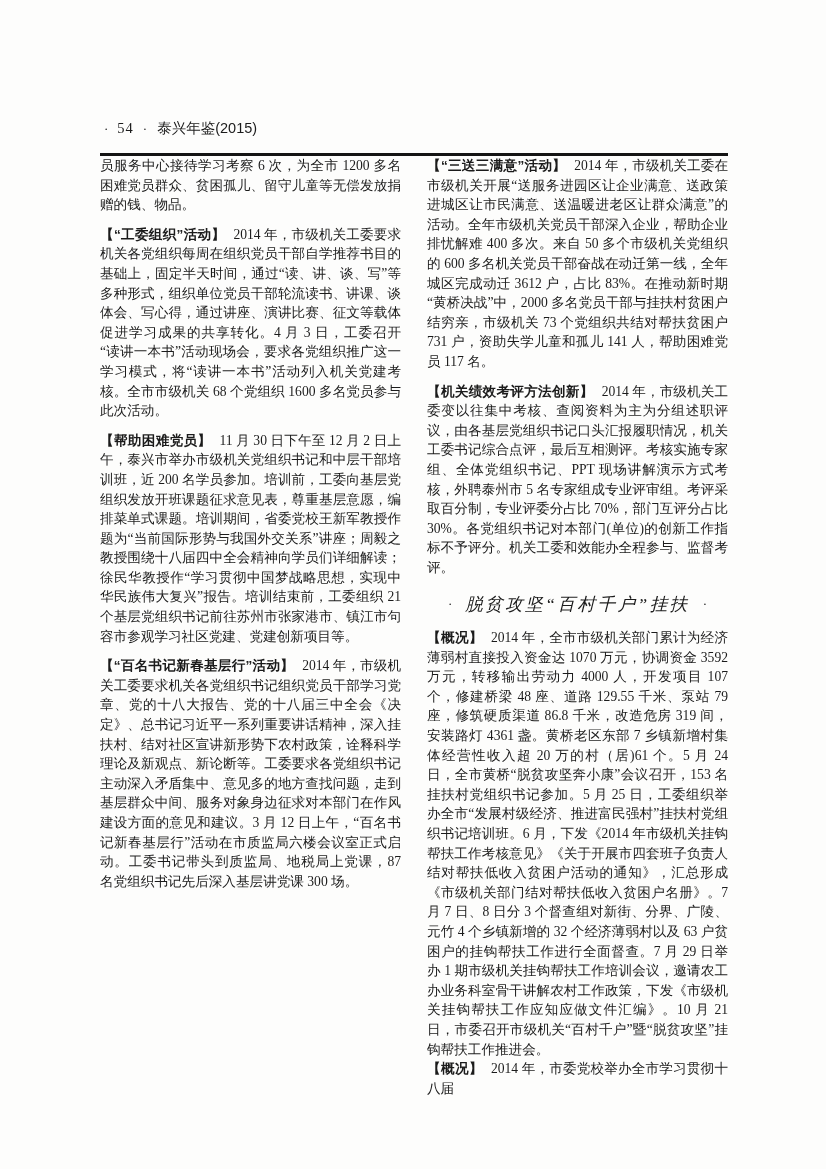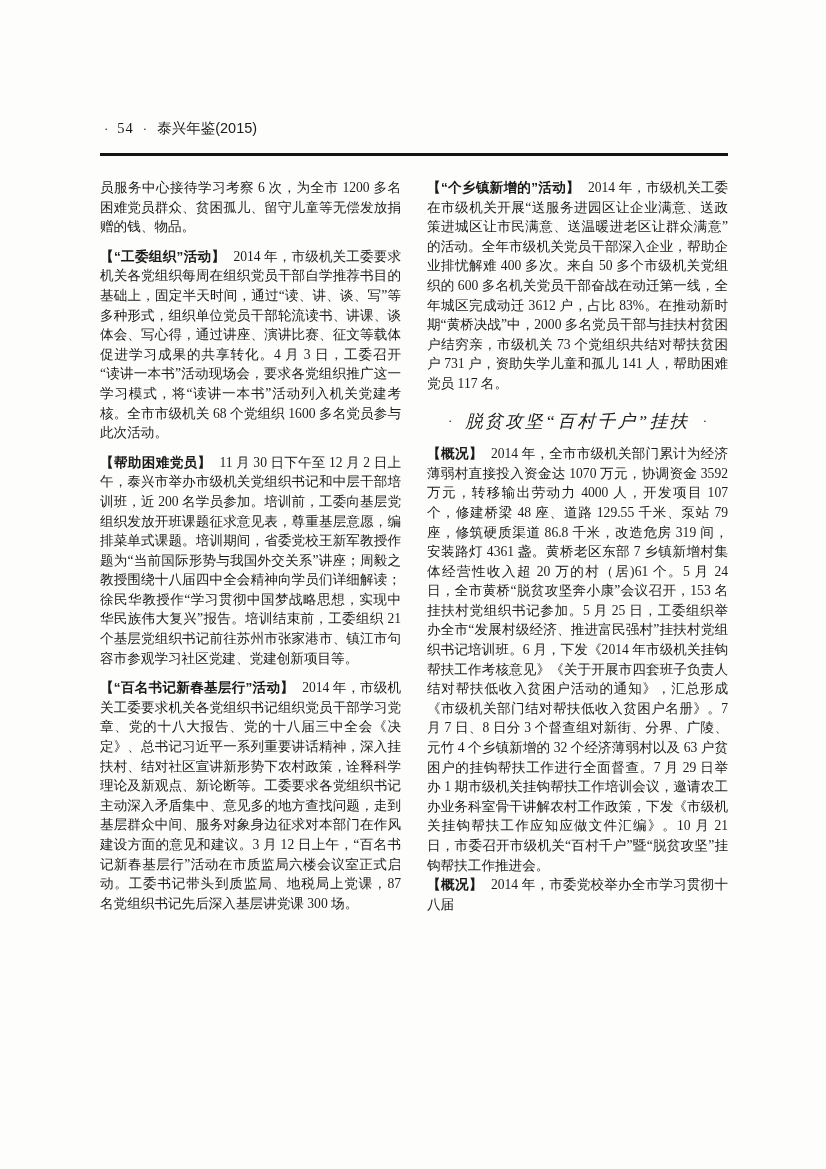--- a/index.html
+++ b/index.html
@@ -17,21 +17,21 @@
   
   .hdr{display:flex;align-items:baseline;padding-left:4px;}
   .hdr .dot{font-size:13px;color:#222;}
   .hdr .pagenum{font-size:14.5px;margin:8px 9px;letter-spacing:1px;}
   .hdr .booktitle{
     font-family:"Liberation Sans","DejaVu Sans",sans-serif;
     font-weight:400;font-size:14.5px;margin-left:10px;
   }
   .rule{border:none;border-top:3px solid #141414;margin:8px 0 0 0;}
   
-  .cols{display:flex;gap:26px;margin-top:22px;}
+  .cols{display:flex;gap:26px;margin-top:0;}
   .col{
     width:301px;
     font-size:13.6px;
     line-height:19.6px;
     text-align:justify;
     text-justify:inter-character;
   }
   p{margin:0;}
   .entry{margin-top:10px;}
   .entry-head{
@@ -72,22 +72,23 @@
 
       <p class="entry"><b class="entry-head">【“工委组织”活动】</b><span>2014 年，市级机关工委要求机关各党组织每周在组织党员干部自学推荐书目的基础上，固定半天时间，通过“读、讲、谈、写”等多种形式，组织单位党员干部轮流读书、讲课、谈体会、写心得，通过讲座、演讲比赛、征文等载体促进学习成果的共享转化。4 月 3 日，工委召开“读讲一本书”活动现场会，要求各党组织推广这一学习模式，将“读讲一本书”活动列入机关党建考核。全市市级机关 68 个党组织 1600 多名党员参与此次活动。</span></p>
 
 
       <p class="entry"><b class="entry-head">【帮助困难党员】</b><span>11 月 30 日下午至 12 月 2 日上午，泰兴市举办市级机关党组织书记和中层干部培训班，近 200 名学员参加。培训前，工委向基层党组织发放开班课题征求意见表，尊重基层意愿，编排菜单式课题。培训期间，省委党校王新军教授作题为“当前国际形势与我国外交关系”讲座；周毅之教授围绕十八届四中全会精神向学员们详细解读；徐民华教授作“学习贯彻中国梦战略思想，实现中华民族伟大复兴”报告。培训结束前，工委组织 21 个基层党组织书记前往苏州市张家港市、镇江市句容市参观学习社区党建、党建创新项目等。</span></p>
 
       <p class="entry"><b class="entry-head">【“百名书记新春基层行”活动】</b><span>2014 年，市级机关工委要求机关各党组织书记组织党员干部学习党章、党的十八大报告、党的十八届三中全会《决定》、总书记习近平一系列重要讲话精神，深入挂扶村、结对社区宣讲新形势下农村政策，诠释科学理论及新观点、新论断等。工委要求各党组织书记主动深入矛盾集中、意见多的地方查找问题，走到基层群众中间、服务对象身边征求对本部门在作风建设方面的意见和建议。3 月 12 日上午，“百名书记新春基层行”活动在市质监局六楼会议室正式启动。工委书记带头到质监局、地税局上党课，87 名党组织书记先后深入基层讲党课 300 场。</span></p>
     </div>
 
     <div class="col">
-      <p class="entry" style="margin-top:0"><b class="entry-head">【“个乡镇新增的”活动】</b><span>2014 年，市级机关工委在市级机关开展“送服务进园区让企业满意、送政策进城区让市民满意、送温暖进老区让群众满意”的活动。全年市级机关党员干部深入企业，帮助企业排忧解难 400 多次。来自 50 多个市级机关党组织的 600 多名机关党员干部奋战在动迁第一线，全年城区完成动迁 3612 户，占比 83%。在推动新时期“黄桥决战”中，2000 多名党员干部与挂扶村贫困户结穷亲，市级机关 73 个党组织共结对帮扶贫困户 731 户，资助失学儿童和孤儿 141 人，帮助困难党员 117 名。</span></p>
+      <p class="entry" style="margin-top:0"><b class="entry-head">【“三送三满意”活动】</b><span>2014 年，市级机关工委在市级机关开展“送服务进园区让企业满意、送政策进城区让市民满意、送温暖进老区让群众满意”的活动。全年市级机关党员干部深入企业，帮助企业排忧解难 400 多次。来自 50 多个市级机关党组织的 600 多名机关党员干部奋战在动迁第一线，全年城区完成动迁 3612 户，占比 83%。在推动新时期“黄桥决战”中，2000 多名党员干部与挂扶村贫困户结穷亲，市级机关 73 个党组织共结对帮扶贫困户 731 户，资助失学儿童和孤儿 141 人，帮助困难党员 117 名。</span></p>
 
+      <p class="entry"><b class="entry-head">【机关绩效考评方法创新】</b><span>2014 年，市级机关工委变以往集中考核、查阅资料为主为分组述职评议，由各基层党组织书记口头汇报履职情况，机关工委书记综合点评，最后互相测评。考核实施专家组、全体党组织书记、PPT 现场讲解演示方式考核，外聘泰州市 5 名专家组成专业评审组。考评采取百分制，专业评委分占比 70%，部门互评分占比 30%。各党组织书记对本部门(单位)的创新工作指标不予评分。机关工委和效能办全程参与、监督考评。</span></p>
 
       <h2 class="sec-head"><span class="sdot">·</span><span>脱贫攻坚“百村千户”挂扶</span><span class="sdot">·</span></h2>
 
       <p class="entry" style="margin-top:0"><b class="entry-head">【概况】</b><span>2014 年，全市市级机关部门累计为经济薄弱村直接投入资金达 1070 万元，协调资金 3592 万元，转移输出劳动力 4000 人，开发项目 107 个，修建桥梁 48 座、道路 129.55 千米、泵站 79 座，修筑硬质渠道 86.8 千米，改造危房 319 间，安装路灯 4361 盏。黄桥老区东部 7 乡镇新增村集体经营性收入超 20 万的村（居)61 个。5 月 24 日，全市黄桥“脱贫攻坚奔小康”会议召开，153 名挂扶村党组织书记参加。5 月 25 日，工委组织举办全市“发展村级经济、推进富民强村”挂扶村党组织书记培训班。6 月，下发《2014 年市级机关挂钩帮扶工作考核意见》《关于开展市四套班子负责人结对帮扶低收入贫困户活动的通知》，汇总形成《市级机关部门结对帮扶低收入贫困户名册》。7 月 7 日、8 日分 3 个督查组对新街、分界、广陵、元竹 4 个乡镇新增的 32 个经济薄弱村以及 63 户贫困户的挂钩帮扶工作进行全面督查。7 月 29 日举办 1 期市级机关挂钩帮扶工作培训会议，邀请农工办业务科室骨干讲解农村工作政策，下发《市级机关挂钩帮扶工作应知应做文件汇编》。10 月 21 日，市委召开市级机关“百村千户”暨“脱贫攻坚”挂钩帮扶工作推进会。</span></p>
 
 
       <p class="entry" style="margin-top:0"><b class="entry-head">【概况】</b><span>2014 年，市委党校举办全市学习贯彻十八届</span></p>
     </div>
 
   </div>

